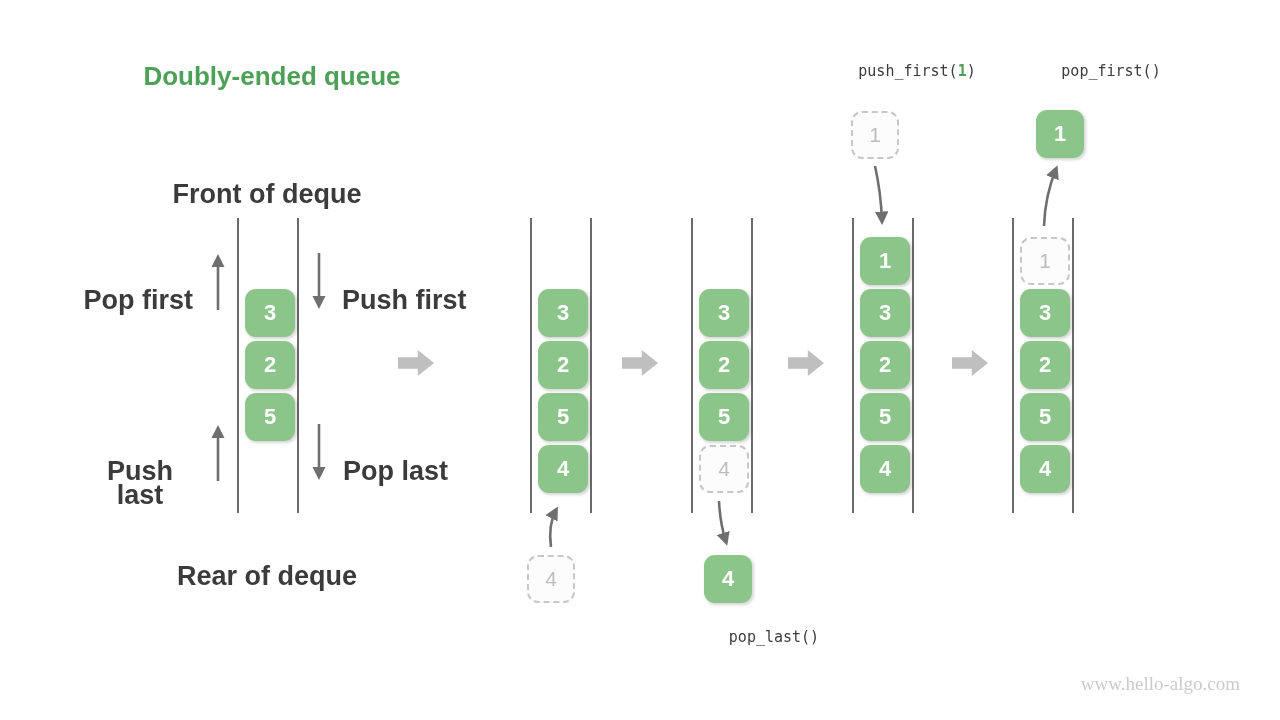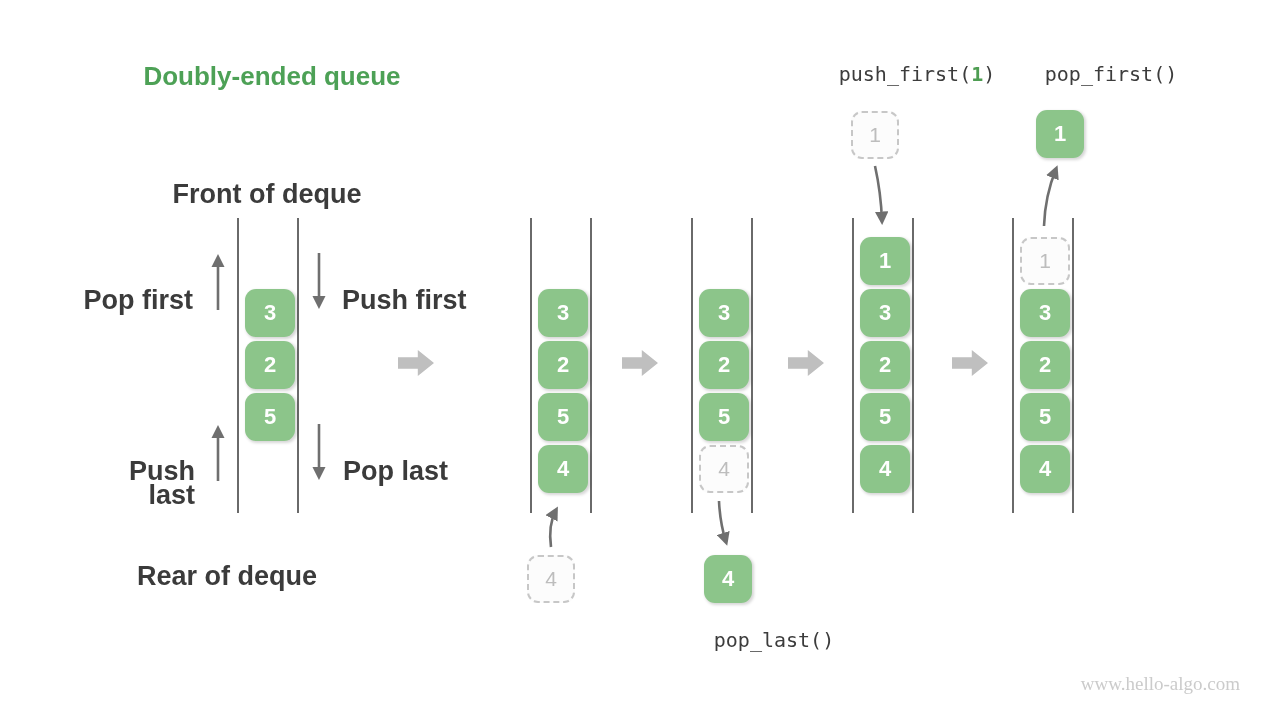--- a/index.html
+++ b/index.html
@@ -11,24 +11,24 @@
   *{margin:0;padding:0;box-sizing:border-box}
   body{background:#fff}
   .stage{position:relative;width:1280px;height:720px;background:#ffffff;overflow:hidden;
          font-family:"Liberation Sans",sans-serif;}
 
   .title{position:absolute;left:102px;top:57px;width:340px;text-align:center;
          color:var(--green_title);font-weight:bold;font-size:26px;line-height:38px;}
 
   .side-label{position:absolute;color:var(--text_dark);font-weight:bold;font-size:27px;line-height:24px;margin-top:18px;}
   .front-label{left:137px;top:164px;width:260px;text-align:center;}
-  .rear-label{left:137px;top:546px;width:260px;text-align:left;}
+  .rear-label{left:137px;top:546px;width:260px;text-align:center;}
   .pop-first-label{left:83px;top:270px;width:110px;text-align:right;}
   .push-first-label{left:342px;top:270px;}
-  .push-last-label{left:85px;top:441px;width:110px;text-align:right;}
+  .push-last-label{left:85px;top:441px;width:110px;text-align:center;}
   .pop-last-label{left:343px;top:441px;}
 
   .queue{position:absolute;top:218px;width:62px;height:295px;
          border-left:2px solid var(--rail);border-right:2px solid var(--rail);}
   .q-demo{left:237px}.q-s1{left:530px}.q-s2{left:691px}.q-s3{left:852px}.q-s4{left:1012px}
 
   .cell{position:absolute;left:6px;width:50px;height:48px;border-radius:11px;
         background:var(--green_box);color:#fff;font-weight:bold;font-size:22px;
         display:flex;align-items:center;justify-content:center;
         box-shadow:1.5px 1.5px 3px rgba(0,0,0,0.16);}
@@ -47,21 +47,21 @@
   .f-out4{left:704px;top:555px;}
   .f-in1{left:851px;top:111px;}
   .f-out1{left:1036px;top:110px;}
 
   .block-arrow{position:absolute;top:350px;width:36px;height:26px;background:var(--block_arrow);
         clip-path:polygon(0 28%,55% 28%,55% 0,100% 50%,55% 100%,55% 72%,0 72%);}
   .ba1{left:398px}.ba2{left:622px}.ba3{left:788px}.ba4{left:952px}
 
   .code{position:absolute;width:200px;text-align:center;
         font-family:"DejaVu Sans Mono","Liberation Mono",monospace;
-        font-size:20px;color:var(--code_text);white-space:nowrap;}
+        font-size:15px;color:var(--code_text);white-space:nowrap;}
   .code .arg{color:var(--green_code);font-weight:bold;}
   .code-push-first{left:817px;top:62px;}
   .code-pop-first{left:1011px;top:62px;}
   .code-push-last{left:489px;top:628px;}
   .code-pop-last{left:674px;top:628px;}
 
   .watermark{position:absolute;right:40px;bottom:25px;
         font-family:Liberation Serif, serif;
         font-size:19px;color:var(--watermark);}
 

